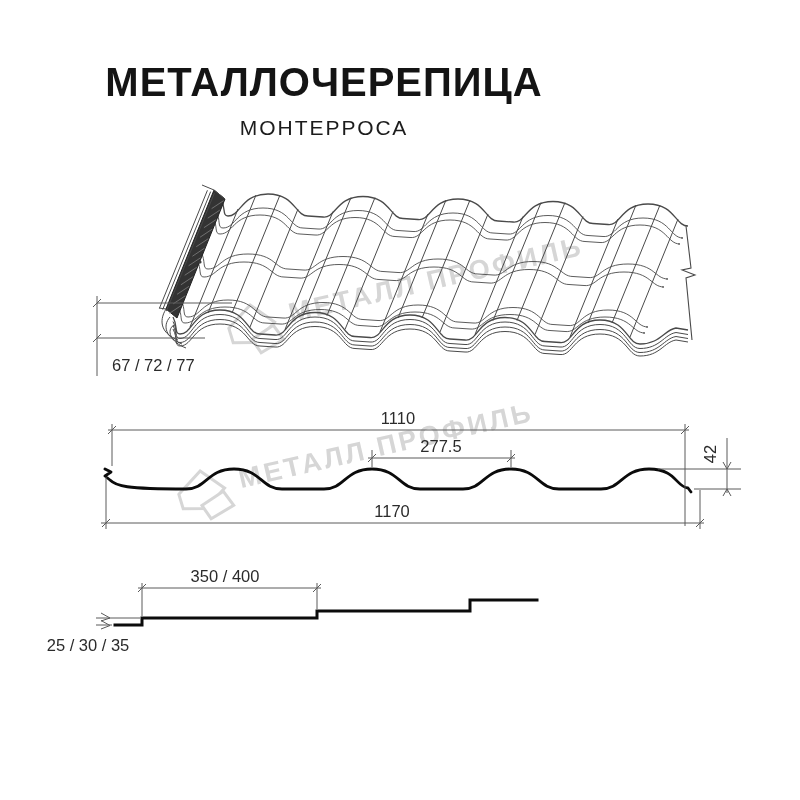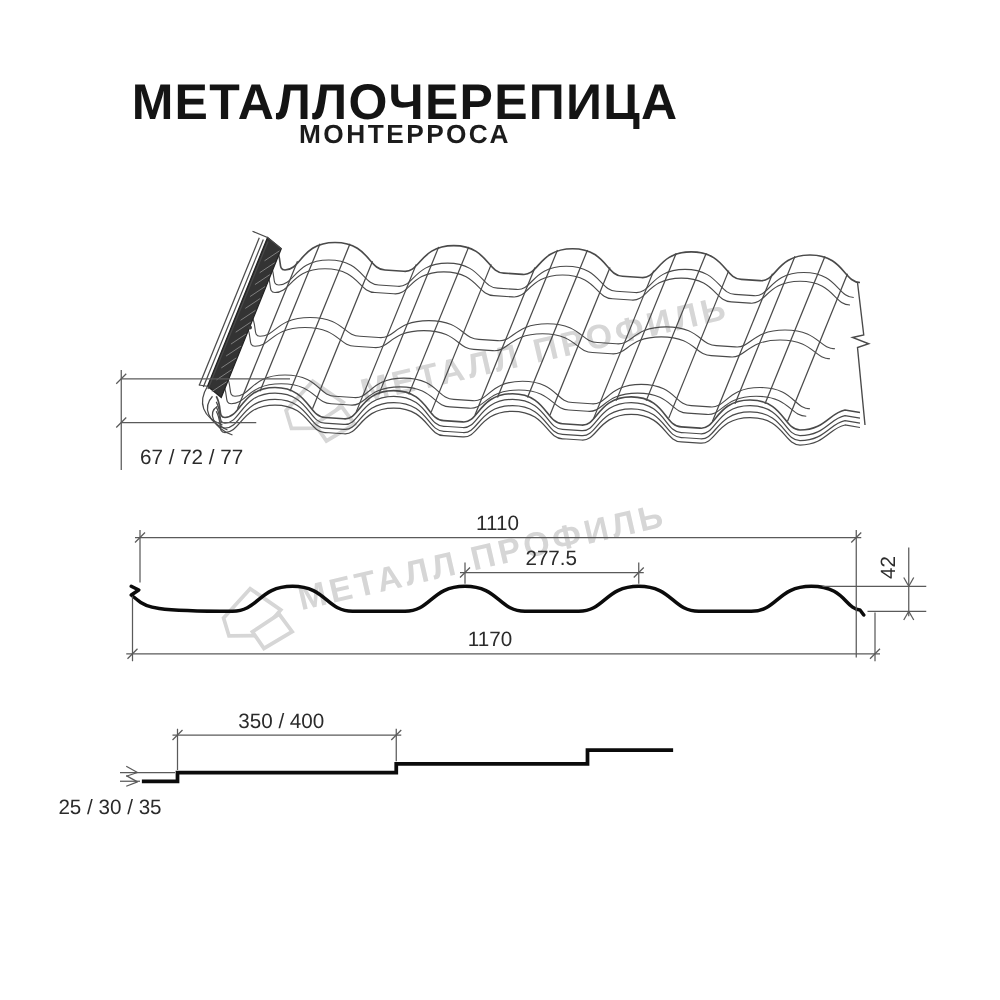--- a/index.html
+++ b/index.html
@@ -1,21 +1,21 @@
 <!DOCTYPE html>
 <html><head>
 <meta charset="utf-8">
 <style>
   html,body{margin:0;padding:0;background:#fff;}
   #canvas{position:relative;width:800px;height:800px;background:#fff;overflow:hidden;
           font-family:"Liberation Sans",sans-serif;}
   #art{position:absolute;left:0;top:0;}
   .hdr{position:absolute;left:0;width:648px;text-align:center;}
   #title{top:60px;font-size:40px;font-weight:700;letter-spacing:1px;color:#141414;}
-  #subtitle{top:96px;font-size:21px;font-weight:700;letter-spacing:2px;color:#1c1c1c;}
+  #subtitle{top:116px;font-size:21px;font-weight:400;letter-spacing:2px;color:#1c1c1c;}
   text{font-family:"Liberation Sans",sans-serif;fill:#2b2b2b;}
   .dimtxt{font-size:16.5px;}
   .wmtxt{font-size:27px;font-weight:700;letter-spacing:3px;fill:#d6d6d6;}
   .dim{stroke:#5a5a5a;stroke-width:1;fill:none;}
   .thick{stroke:#0b0b0b;stroke-width:2.8;fill:none;stroke-linejoin:round;stroke-linecap:round;}
   .step{stroke:#0b0b0b;stroke-width:3;fill:none;stroke-linejoin:miter;stroke-linecap:square;}
   .wmshape{stroke:#d6d6d6;stroke-width:3;fill:#fff;}
 </style>
 </head>
 <body>

